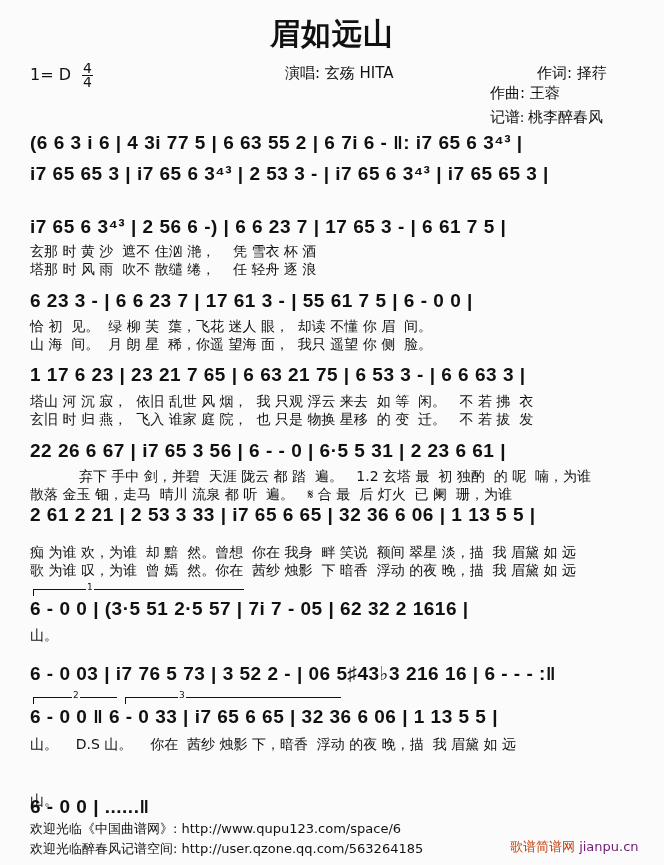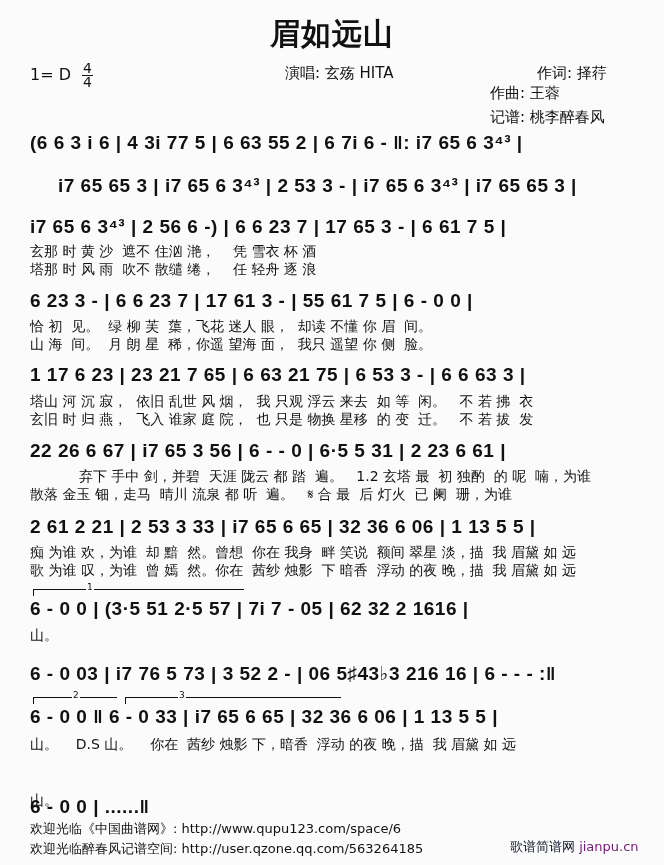--- a/index.html
+++ b/index.html
@@ -30,41 +30,41 @@
 <div class="abs key">
   <span>1= D</span>
   <span class="frac">
     <span class="top">4</span>
     <span>4</span>
   </span>
 </div>
 <div class="abs hdr" style="left:285px;top:64px;">演唱: 玄殇 HITA</div>
 <div class="abs hdr" style="left:490px;top:64px;margin-left:47px;">作词: 择荇</div>
 <div class="abs hdr" style="left:490px;top:84px;">作曲: 王蓉</div>
-<div class="abs hdr" style="left:490px;top:108px;">记谱: 桃李醉春风</div>
+<div class="abs hdr" style="left:490px;top:108px;font-family:Liberation Serif, serif;">记谱: 桃李醉春风</div>
 
 <div class="abs row" style="top:132px;">(6 6 3 i 6 | 4 3i 77 5 | 6 63 55 2 | 6 7i 6 - ‖: i7 65 6 3⁴³ |</div>
-<div class="abs row" style="top:175px;margin-left:28px;">i7 65 65 3 | i7 65 6 3⁴³ | 2 53 3 - | i7 65 6 3⁴³ | i7 65 65 3 |</div>
+<div class="abs row" style="top:163px;">i7 65 65 3 | i7 65 6 3⁴³ | 2 53 3 - | i7 65 6 3⁴³ | i7 65 65 3 |</div>
 <div class="abs row" style="top:216px;">i7 65 6 3⁴³ | 2 56 6 -) | 6 6 23 7 | 17 65 3 - | 6 61 7 5 |</div>
 <div class="abs lyr" style="top:243px;">玄那 时 黄 沙  遮不 住汹 滟，    凭 雪衣 杯 酒</div>
 <div class="abs lyr" style="top:261px;">塔那 时 风 雨  吹不 散缱 绻，    任 轻舟 逐 浪</div>
 
 <div class="abs row" style="top:290px;">6 23 3 - | 6 6 23 7 | 17 61 3 - | 55 61 7 5 | 6 - 0 0 |</div>
 <div class="abs lyr" style="top:318px;">恰 初  见。  绿 柳 芙  蕖，飞花 迷人 眼，  却读 不懂 你 眉  间。</div>
 <div class="abs lyr" style="top:336px;">山 海  间。  月 朗 星  稀，你遥 望海 面，  我只 遥望 你 侧  脸。</div>
 
 <div class="abs row" style="top:364px;">1 17 6 23 | 23 21 7 65 | 6 63 21 75 | 6 53 3 - | 6 6 63 3 |</div>
 <div class="abs lyr" style="top:393px;">塔山 河 沉 寂，  依旧 乱世 风 烟，  我 只观 浮云 来去  如 等  闲。   不 若 拂  衣</div>
 <div class="abs lyr" style="top:411px;">玄旧 时 归 燕，  飞入 谁家 庭 院，  也 只是 物换 星移  的 变  迁。   不 若 拔  发</div>
 
 <div class="abs row" style="top:440px;">22 26 6 67 | i7 65 3 56 | 6 - - 0 | 6·5 5 31 | 2 23 6 61 |</div>
 <div class="abs lyr" style="top:468px;text-align:center;">弃下 手中 剑，并碧  天涯 陇云 都 踏  遍。   1.2 玄塔 最  初 独酌  的 呢  喃，为谁</div>
 <div class="abs lyr" style="top:486px;">散落 金玉 钿，走马  晴川 流泉 都 听  遍。   𝄋 合 最  后 灯火  已 阑  珊，为谁</div>
 
-<div class="abs row" style="top:516px;">2 61 2 21 | 2 53 3 33 | i7 65 6 65 | 32 36 6 06 | 1 13 5 5 |</div>
+<div class="abs row" style="top:504px;">2 61 2 21 | 2 53 3 33 | i7 65 6 65 | 32 36 6 06 | 1 13 5 5 |</div>
 <div class="abs lyr" style="top:544px;">痴 为谁 欢，为谁  却 黯  然。曾想  你在 我身  畔 笑说  额间 翠星 淡，描  我 眉黛 如 远</div>
 <div class="abs lyr" style="top:562px;">歌 为谁 叹，为谁  曾 嫣  然。你在  茜纱 烛影  下 暗香  浮动 的夜 晚，描  我 眉黛 如 远</div>
 
 <div class="abs volta" style="left:33px;top:589px;width:210px;">
   <span class="vnum" style="left:52px;">1</span>
 </div>
 <div class="abs row" style="top:598px;">6 - 0 0 | (3·5 51 2·5 57 | 7i 7 - 05 | 62 32 2 1616 |</div>
 <div class="abs lyr" style="top:627px;">山。</div>
 
 <div class="abs row" style="top:662px;">6 - 0 03 | i7 76 5 73 | 3 52 2 - | 06 5♯43♭3 216 16 | 6 - - - :‖</div>
@@ -78,14 +78,14 @@
 <div class="abs row" style="top:706px;">6 - 0 0 ‖ 6 - 0 33 | i7 65 6 65 | 32 36 6 06 | 1 13 5 5 |</div>
 <div class="abs lyr" style="top:736px;">山。    D.S 山。    你在  茜纱 烛影 下，暗香  浮动 的夜 晚，描  我 眉黛 如 远</div>
 
 <div class="abs row" style="top:796px;">6 - 0 0 | ......‖</div>
 <div class="abs lyr" style="top:792px;">山。</div>
 
 <div class="abs footer" style="top:820px;">欢迎光临《中国曲谱网》: http://www.qupu123.com/space/6</div>
 <div class="abs footer" style="top:840px;">欢迎光临醉春风记谱空间: http://user.qzone.qq.com/563264185</div>
 
 <div class="abs wm">
-  <span style="color:#0f172a">歌谱简谱网 </span><span>jianpu.cn</span>
+  <span style="color:#c2410c">歌谱简谱网 </span><span>jianpu.cn</span>
 </div>
 
 </body></html>

